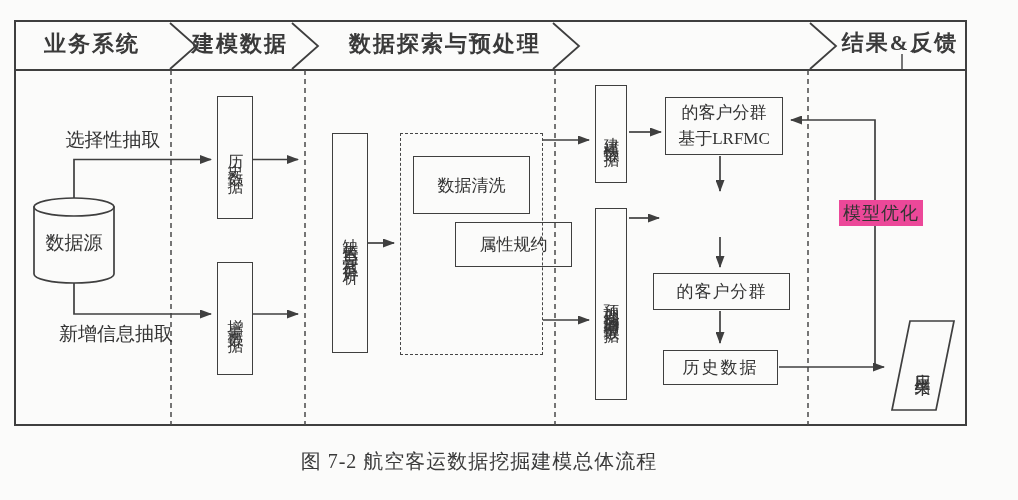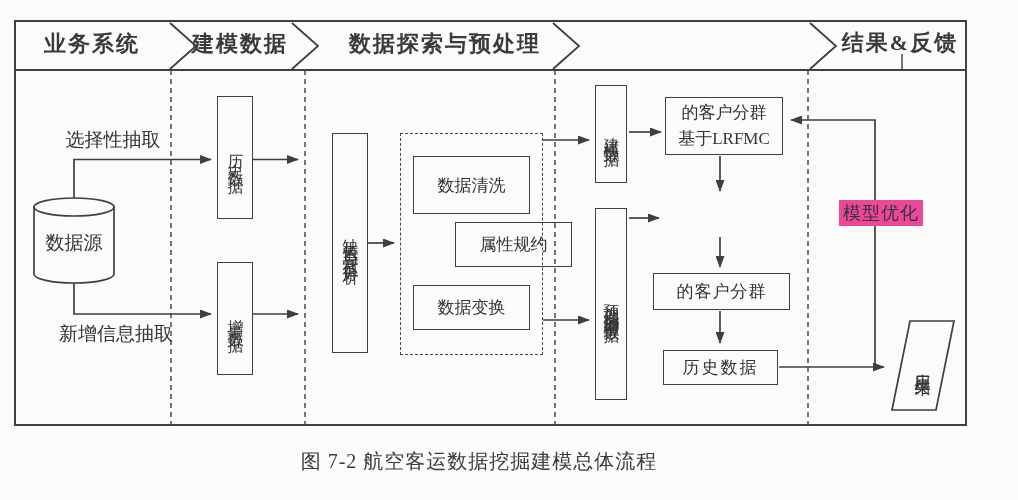--- a/index.html
+++ b/index.html
@@ -111,21 +111,20 @@
   <div class="lbl" style="left:74px;top:243px;">数据源</div>
 
   <div class="box vtext" style="left:217px;top:96px;width:36px;height:123px;letter-spacing:8px;font-size:16px;">历史数据</div>
   <div class="box vtext" style="left:217px;top:262px;width:36px;height:113px;letter-spacing:6px;font-size:16px;">增量数据</div>
 
   <div class="box vtext" style="left:332px;top:133px;width:36px;height:220px;letter-spacing:4px;font-size:16px;">缺失值与异常值分析</div>
 
   <div class="dashedbox" style="left:400px;top:133px;width:143px;height:222px;"></div>
   <div class="box" style="left:413px;top:156px;width:117px;height:58px;">数据清洗</div>
   <div class="box" style="left:413px;top:222px;width:117px;height:45px;margin-left:42px;">属性规约</div>
-  <div class="box" style="left:413px;top:285px;width:117px;height:45px;">数据变换</div>
 
   <div class="box vtext" style="left:595px;top:85px;width:32px;height:98px;letter-spacing:5px;font-size:16px;">建模数据</div>
   <div class="box vtext" style="left:595px;top:208px;width:32px;height:192px;letter-spacing:3px;font-size:16px;">预处理后的增量数据</div>
 
   <div class="box" style="left:665px;top:97px;width:118px;height:58px;flex-direction:column;">
     <div class="lrfmc-line">的客户分群</div>
     <div class="lrfmc-line">基于LRFMC</div>
   </div>
   <div class="box" style="left:653px;top:273px;width:137px;height:37px;letter-spacing:1px;">的客户分群</div>
   <div class="box" style="left:663px;top:350px;width:115px;height:35px;letter-spacing:2px;">历史数据</div>

